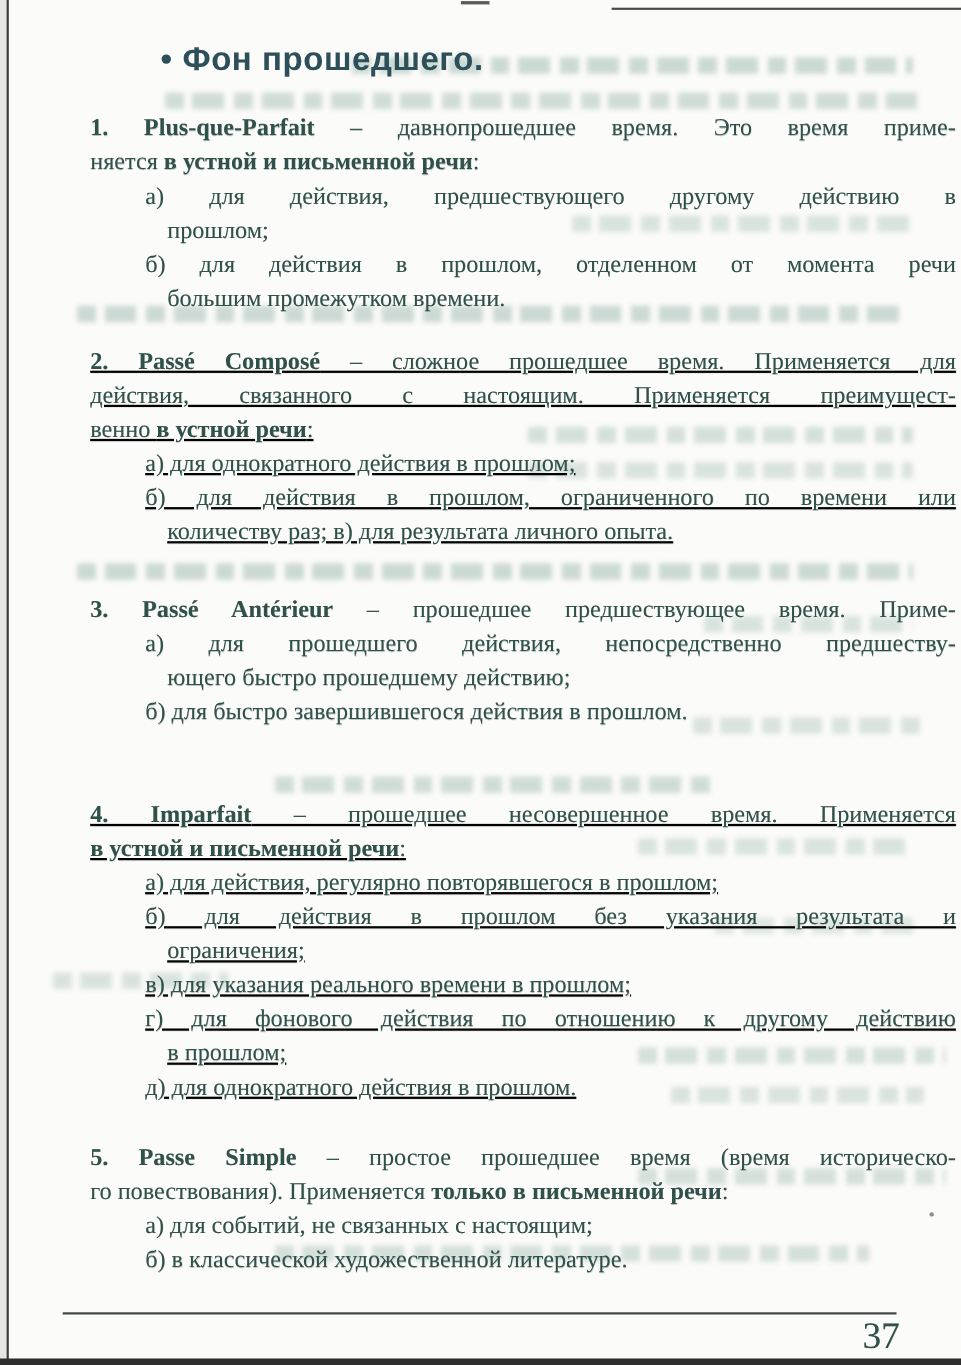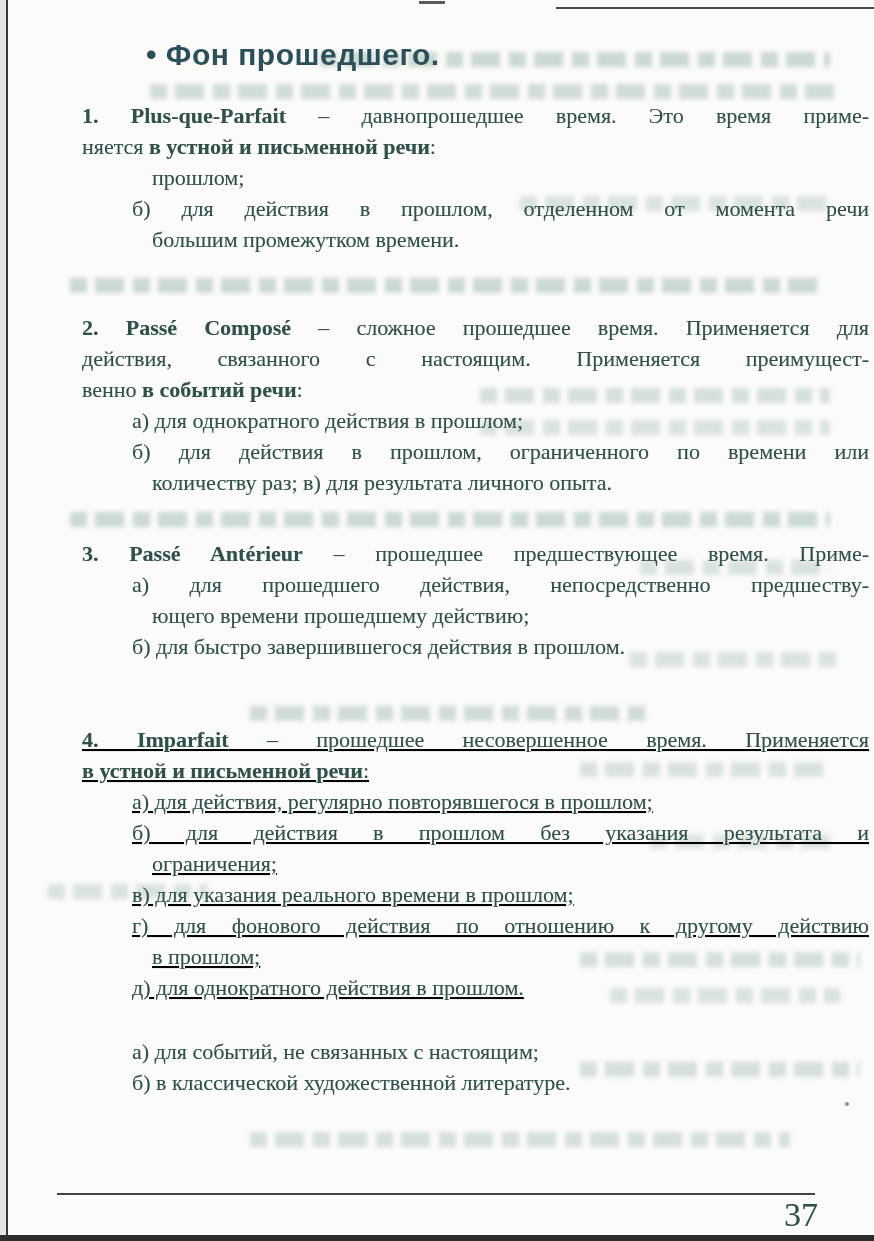--- a/index.html
+++ b/index.html
@@ -110,50 +110,53 @@
   <div class="bleed" style="left:610px; top:988px; width:230px; opacity:.35;"></div>
   <div class="bleed" style="left:580px; top:1062px; width:280px; opacity:.40;"></div>
   <div class="bleed" style="left:250px; top:1132px; width:540px; opacity:.40;"></div>
 
   <h1 class="title">• Фон прошедшего.</h1>
 
   <div class="content" id="content">
       <div class="section" style="top: 100px;">
         <div class="line just"><span class="b">1. Plus-que-Parfait</span><span> – давнопрошедшее время. Это время приме-</span></div>
         <div class="line"><span>няется </span><span class="b">в устной и письменной речи</span><span>:</span></div>
+        <div class="line just item-first"><span>а) для действия, предшествующего другому действию в</span></div>
         <div class="line item-cont"><span>прошлом;</span></div>
         <div class="line just item-first"><span>б) для действия в прошлом, отделенном от момента речи</span></div>
         <div class="line item-cont"><span>большим промежутком времени.</span></div>
       </div>
-      <div class="section" style="top: 312px;">
+      <div class="section" style="top: 312px; text-decoration: underline;">
         <div class="line just"><span class="b">2. Passé Composé</span><span> – сложное прошедшее время. Применяется для</span></div>
         <div class="line just"><span>действия, связанного с настоящим. Применяется преимущест-</span></div>
-        <div class="line"><span>венно </span><span class="b">в событий речи</span><span>:</span></div>
+        <div class="line"><span>венно </span><span class="b">в устной речи</span><span>:</span></div>
         <div class="line item-first"><span>а) для однократного действия в прошлом;</span></div>
         <div class="line just item-first"><span>б) для действия в прошлом, ограниченного по времени или</span></div>
         <div class="line item-cont"><span>количеству раз; в) для результата личного опыта.</span></div>
       </div>
       <div class="section" style="top: 538px;">
         <div class="line just"><span class="b">3. Passé Antérieur</span><span> – прошедшее предшествующее время. Приме-</span></div>
         <div class="line just item-first"><span>а) для прошедшего действия, непосредственно предшеству-</span></div>
-        <div class="line item-cont"><span>ющего времени прошедшему действию;</span></div>
+        <div class="line item-cont"><span>ющего быстро прошедшему действию;</span></div>
         <div class="line item-first"><span>б) для быстро завершившегося действия в прошлом.</span></div>
       </div>
       <div class="section" style="top: 724px; text-decoration: underline;">
         <div class="line just"><span class="b">4. Imparfait</span><span> – прошедшее несовершенное время. Применяется</span></div>
         <div class="line"><span class="b">в устной и письменной речи</span><span>:</span></div>
         <div class="line item-first"><span>а) для действия, регулярно повторявшегося в прошлом;</span></div>
         <div class="line just item-first"><span>б) для действия в прошлом без указания результата и</span></div>
         <div class="line item-cont"><span>ограничения;</span></div>
         <div class="line item-first"><span>в) для указания реального времени в прошлом;</span></div>
         <div class="line just item-first"><span>г) для фонового действия по отношению к другому действию</span></div>
         <div class="line item-cont"><span>в прошлом;</span></div>
         <div class="line item-first"><span>д) для однократного действия в прошлом.</span></div>
       </div>
       <div class="section" style="top: 1036px;">
+        <div class="line just"><span class="b">5. Passe Simple</span><span> – простое прошедшее время (время историческо-</span></div>
+        <div class="line"><span>го повествования). Применяется </span><span class="b">только в письменной речи</span><span>:</span></div>
         <div class="line item-first"><span>а) для событий, не связанных с настоящим;</span></div>
         <div class="line item-first"><span>б) в классической художественной литературе.</span></div>
       </div>
     </div>
 
   <div class="footer-rule"></div>
   <div class="page-number">37</div>
 
 </div>
 

